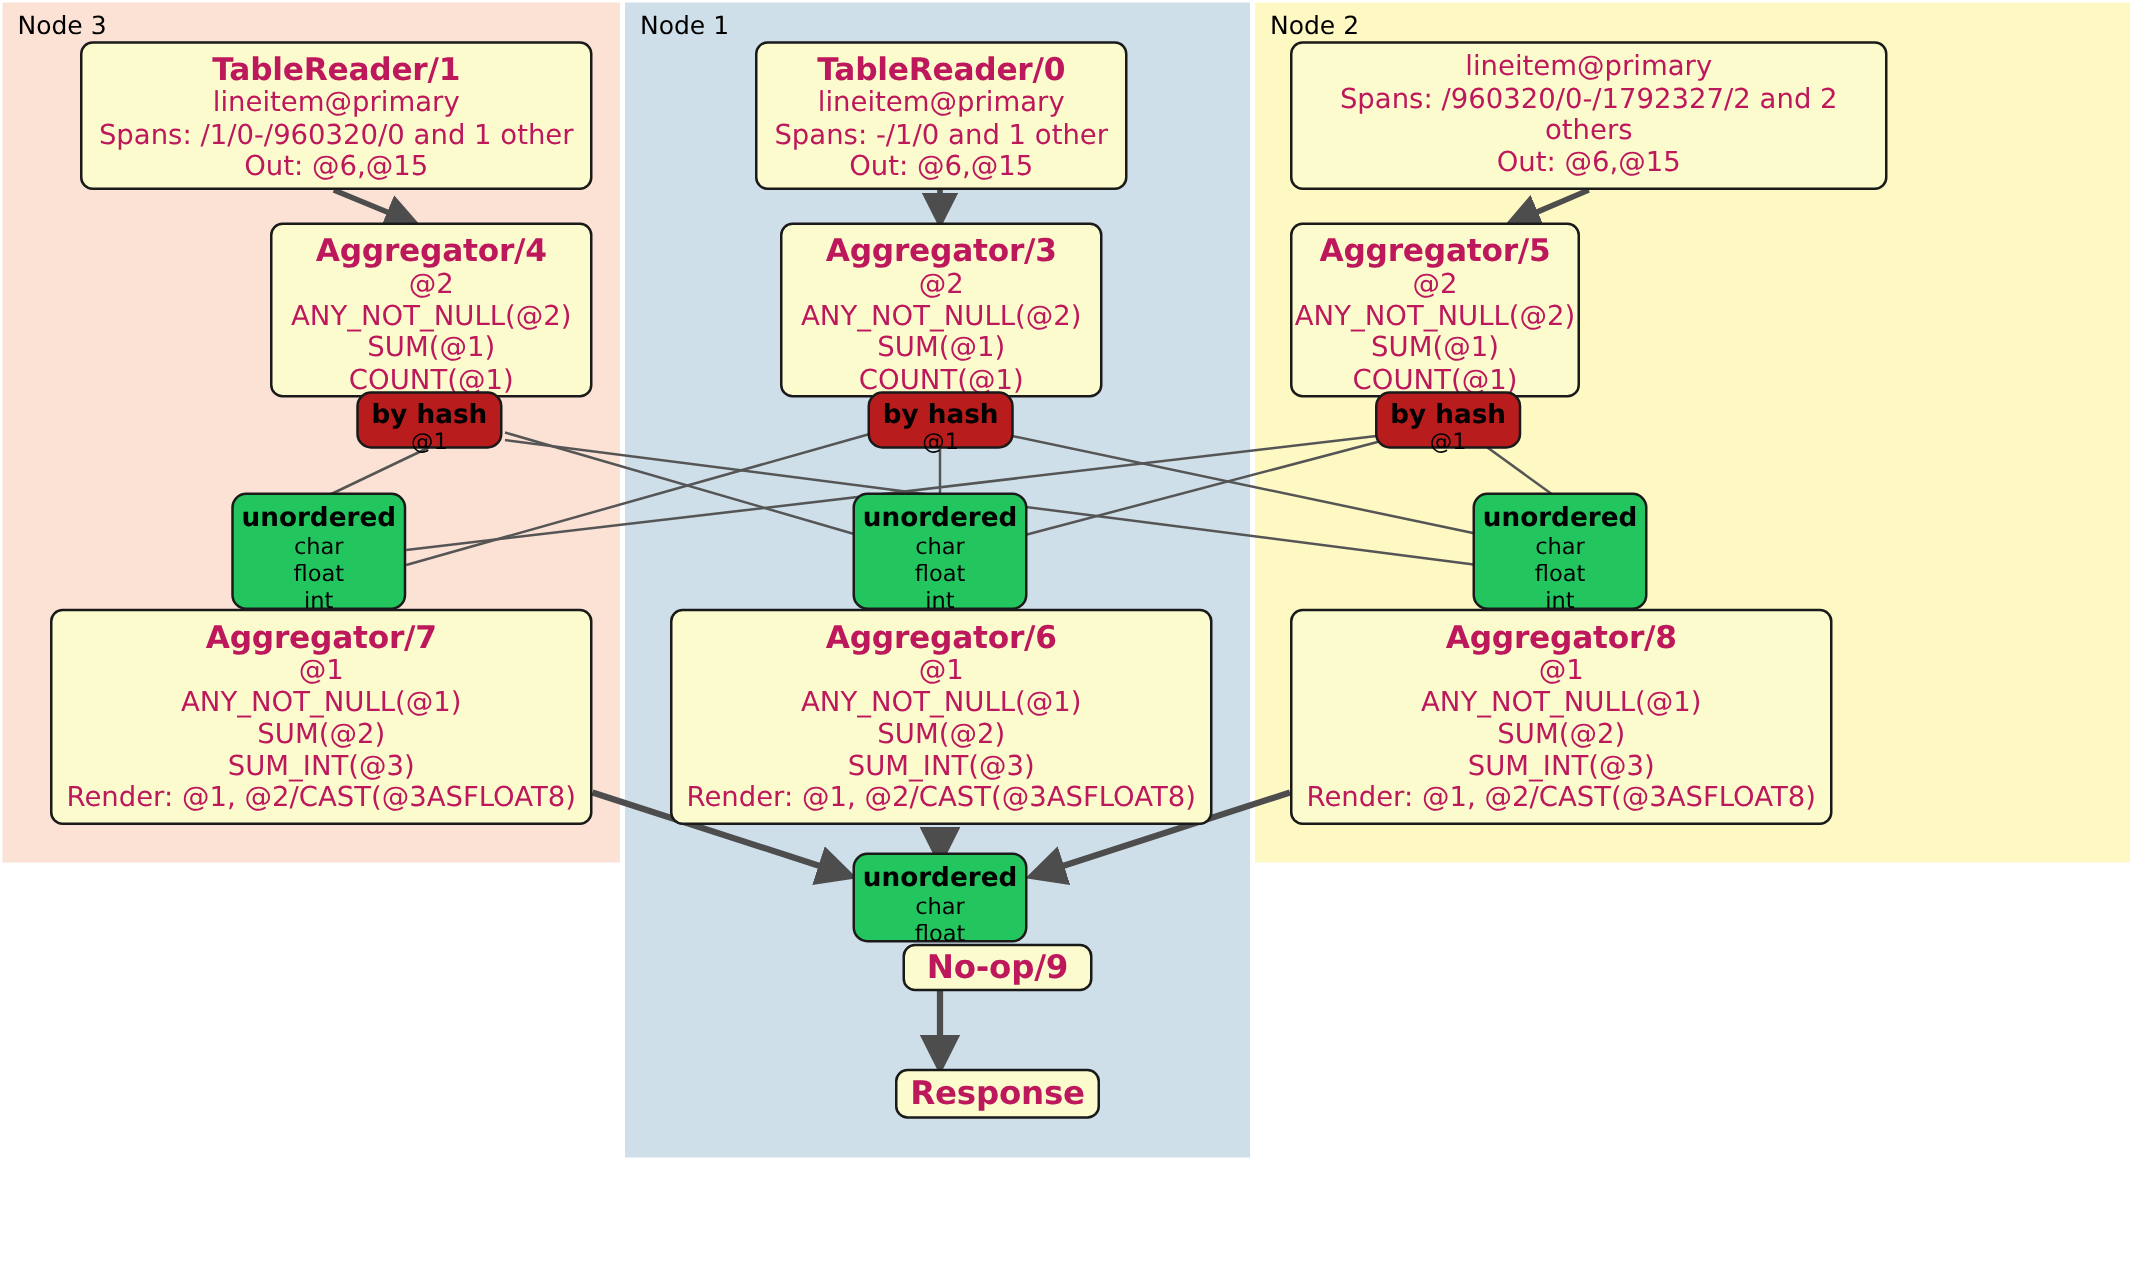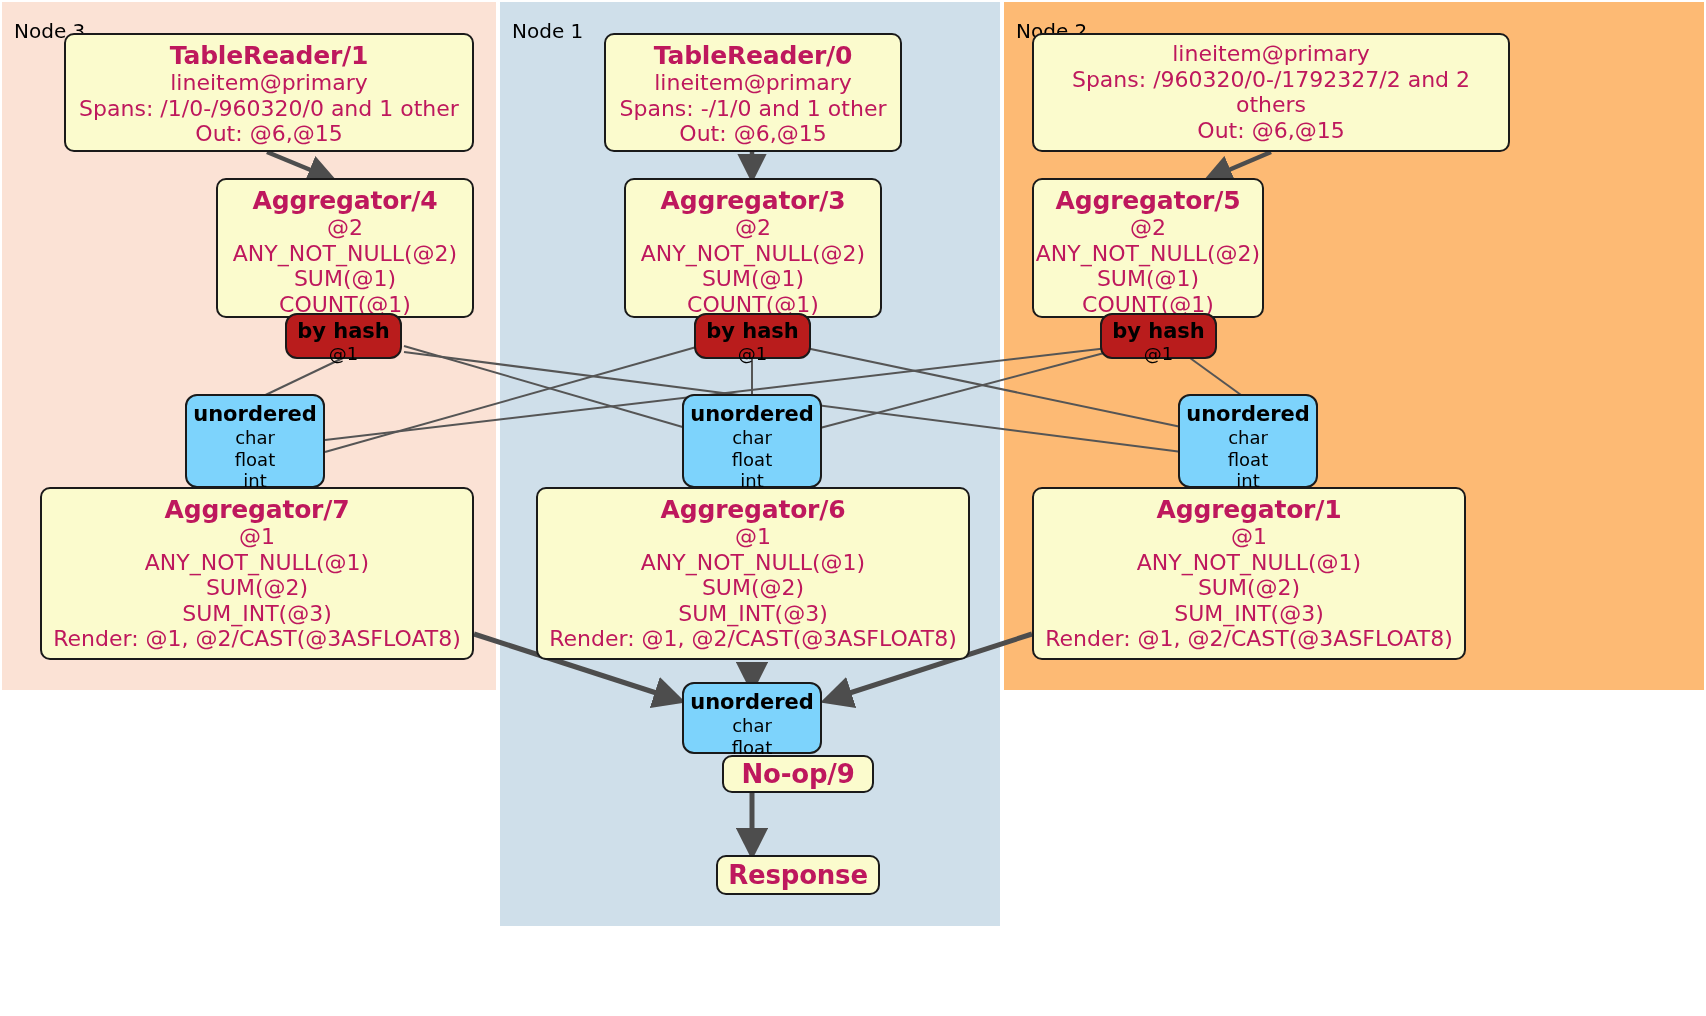--- a/index.html
+++ b/index.html
@@ -18,21 +18,21 @@
     background: #ffffff;
   }
   
   .panel {
     position: absolute;
     box-sizing: border-box;
   }
   .panel-label {
     position: absolute;
     left: 12px;
-    top: 17px;
+    top: 6px;
     font-size: 20px;
     color: #000000;
     white-space: nowrap;
   }
   
   #edges {
     position: absolute;
     left: 0;
     top: 0;
     width: 1706px;
@@ -86,21 +86,21 @@
     font-weight: bold;
     font-size: 21px;
   }
   .router .row {
     font-size: 18px;
   }
   
   .sync {
     position: absolute;
     box-sizing: border-box;
-    background: #7dd3fc;
+    background: #22c55e;
     border: 2px solid #1a1a1a;
     border-radius: 12px;
     text-align: center;
     color: #000000;
     padding-top: 6px;
     line-height: 1.2;
     z-index: 5;
   }
   .sync .title {
     font-weight: bold;
@@ -116,21 +116,21 @@
 <div id="canvas">
 
   <div class="panel" style="left:2px; top:2px; width:494px; height:688px; background:#fbe2d5;">
     <span class="panel-label">Node 3</span>
   </div>
 
   <div class="panel" style="left:500px; top:2px; width:500px; height:924px; background:#cfdfea;">
     <span class="panel-label">Node 1</span>
   </div>
 
-  <div class="panel" style="left:1004px; top:2px; width:700px; height:688px; background:#fdba74;">
+  <div class="panel" style="left:1004px; top:2px; width:700px; height:688px; background:#fef9c3;">
     <span class="panel-label">Node 2</span>
   </div>
 
   <svg id="edges" viewBox="0 0 1706 1016">
     <defs>
       <marker id="arrow-thick" viewBox="0 0 12 12" refX="9" refY="6" markerWidth="6.5" markerHeight="6.5" orient="auto-start-reverse">
         <path d="M0,0 L12,6 L0,12 z" fill="#4d4d4d"></path>
       </marker>
       <marker id="arrow-thin" viewBox="0 0 12 12" refX="10" refY="6" markerWidth="5" markerHeight="5" orient="auto-start-reverse">
         <path d="M0,0 L12,6 L0,12 z" fill="#555555"></path>
@@ -275,21 +275,21 @@
   </div>
 
   <div class="sync" style="left:1178px; top:394px; width:140px; height:94px;">
     <div class="title">unordered</div>
     <div class="row">char</div>
     <div class="row">float</div>
     <div class="row">int</div>
   </div>
 
   <div class="proc" style="left:1032px; top:487px; width:434px; height:173px;">
-    <div class="title">Aggregator/1</div>
+    <div class="title">Aggregator/8</div>
     <div class="row">@1</div>
     <div class="row">ANY_NOT_NULL(@1)</div>
     <div class="row">SUM(@2)</div>
     <div class="row">SUM_INT(@3)</div>
     <div class="row">Render: @1, @2/CAST(@3ASFLOAT8)</div>
   </div>
 
 </div>
 
 </body></html>

